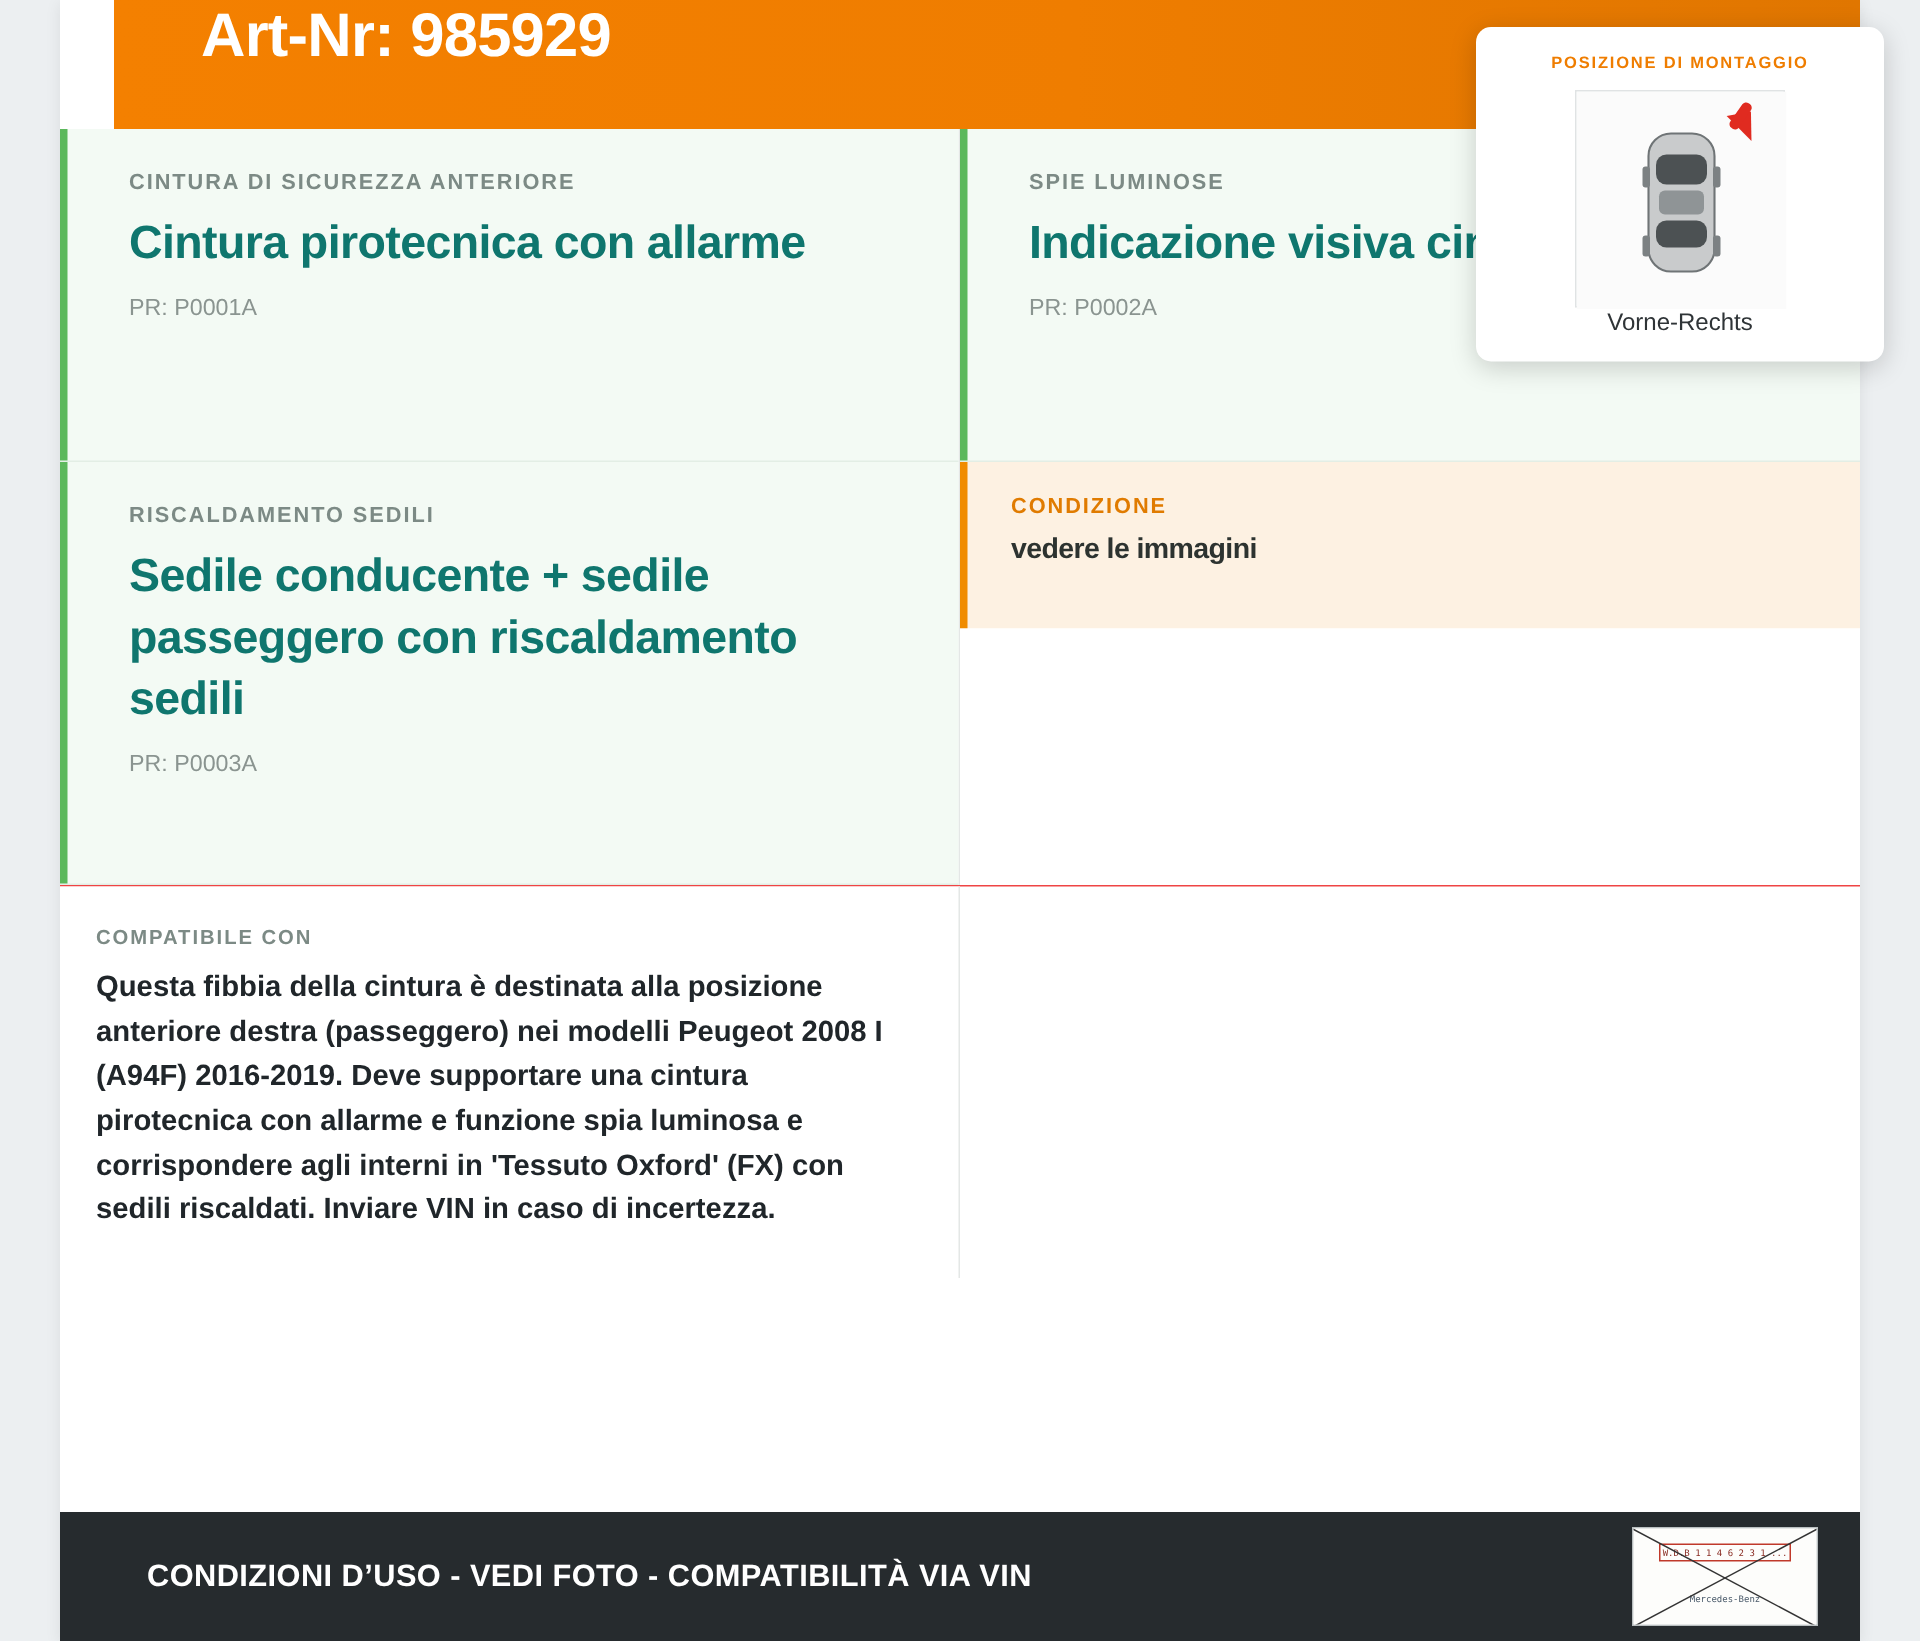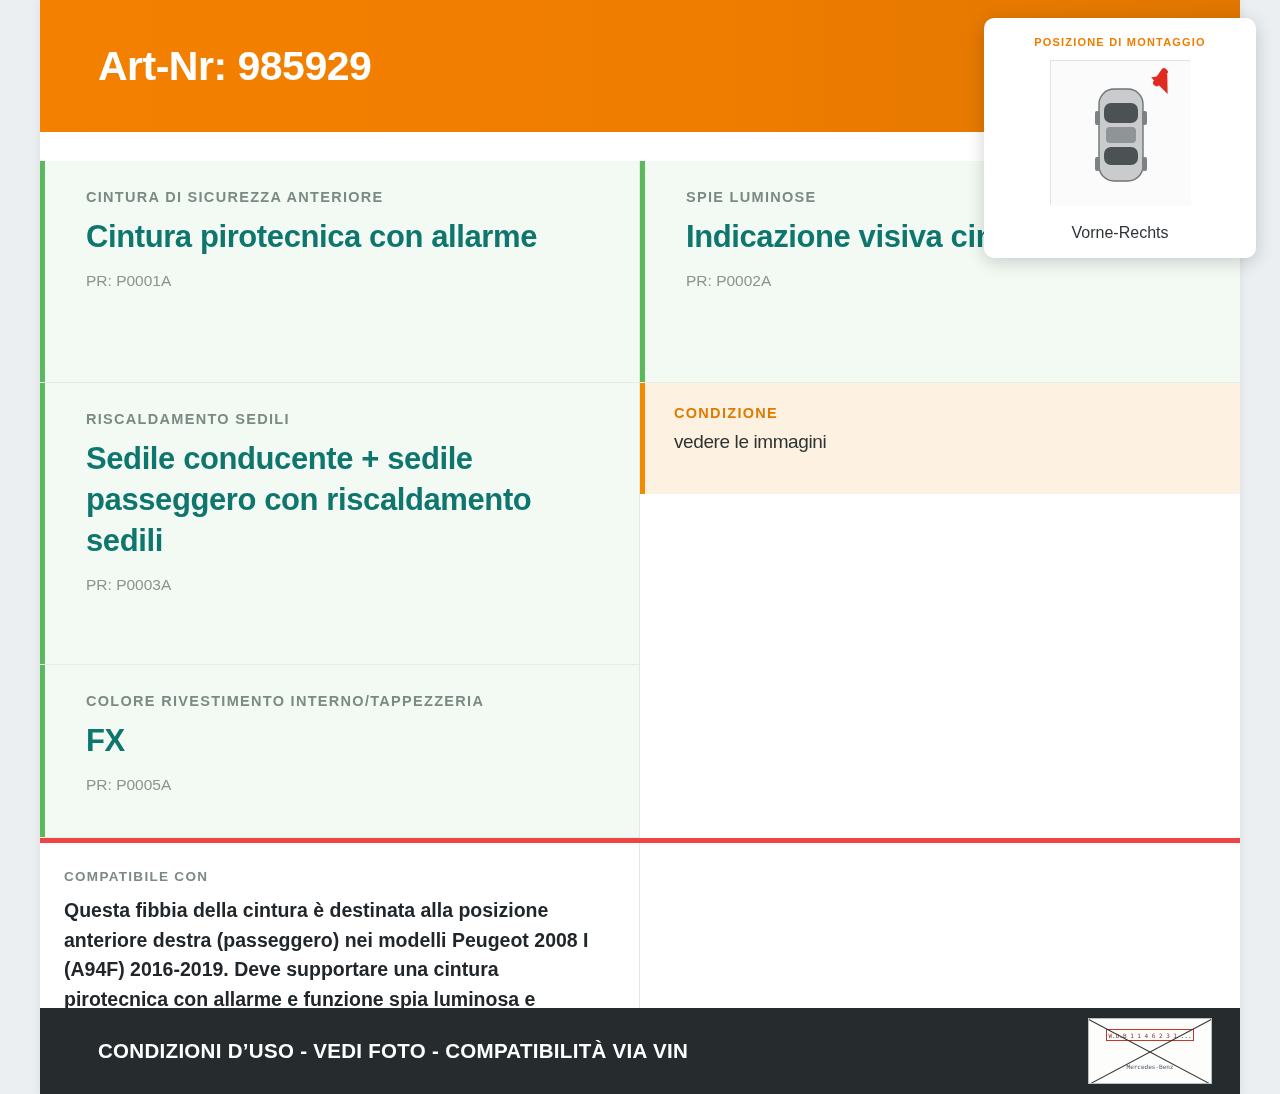--- a/index.html
+++ b/index.html
@@ -20,38 +20,37 @@
     position: absolute;
     left: 40px;
     top: 0;
     width: 1200px;
     height: 1094px;
     background: #ffffff;
     box-shadow: 0 2px 10px rgba(0,0,0,0.08);
   }
   
   .header {
-    height: 132px;
+    height: 86px;
     background: linear-gradient(90deg, #f48000 0%, #ef7d00 55%, #e07600 100%);
     display: flex;
-    align-items: center;
     padding: 0 0 0 58px;
+    margin-left: 36px;
   }
   .header-title {
     color: #ffffff;
     font-size: 41px;
     font-weight: bold;
     letter-spacing: -0.5px;
   }
   
   .specs {
     display: flex;
     width: 100%;
-    border-bottom: 5px solid #ef4444;
-    margin-top: 29px;
+    border-bottom: 1px solid #ef4444;
   }
   .col {
     width: 50%;
   }
   .col-left { border-right: 1px solid #e4e7e6; }
 
   .card {
     position: relative;
     background: #f3faf4;
     border-bottom: 1px solid #e3eee5;
@@ -88,21 +87,21 @@
   .card.cond .card-label { color: #e07b00; margin-bottom: 8px; }
   .card-value {
     font-size: 31px;
     font-weight: bold;
     color: #0f766e;
     line-height: 1.32;
     letter-spacing: -0.4px;
   }
   .card.cond .card-value {
     font-size: 19px;
-    font-weight: normal;
+    font-weight: bold;
     color: #2d3330;
   }
   .card-pr {
     margin-top: 14px;
     font-size: 15.5px;
     color: #8a9490;
   }
   
   .row-h1 { min-height: 222px; }
   .row-h2 { min-height: 282px; }
@@ -211,21 +210,21 @@
   }
   .poscard-img {
     width: 140px;
     height: 145px;
     margin: 0 auto;
     border: 1px solid #e0e3e4;
     background: #fbfbfb;
     position: relative;
   }
   .poscard-caption {
-    margin-top: 19px;
+    margin-top: 2px;
     font-size: 16px;
     color: #2f3437;
   }
 </style>
 </head>
 <body>
 
 <div id="page">
   <div class="sheet">
 
@@ -242,25 +241,20 @@
           <div class="card-value">Cintura pirotecnica con allarme</div>
           <div class="card-pr">PR: P0001A</div>
         </div>
 
         <div class="card row-h2">
           <div class="card-label">Riscaldamento sedili</div>
           <div class="card-value">Sedile conducente + sedile passeggero con riscaldamento sedili</div>
           <div class="card-pr">PR: P0003A</div>
         </div>
 
-        <div class="card row-h3">
-          <div class="card-label">Colore rivestimento interno/tappezzeria</div>
-          <div class="card-value">FX</div>
-          <div class="card-pr">PR: P0005A</div>
-        </div>
 
       </div>
 
       <div class="col">
 
         <div class="card row-h1">
           <div class="card-label">Spie luminose</div>
           <div class="card-value">Indicazione visiva cintura anteriore</div>
           <div class="card-pr">PR: P0002A</div>
         </div>

